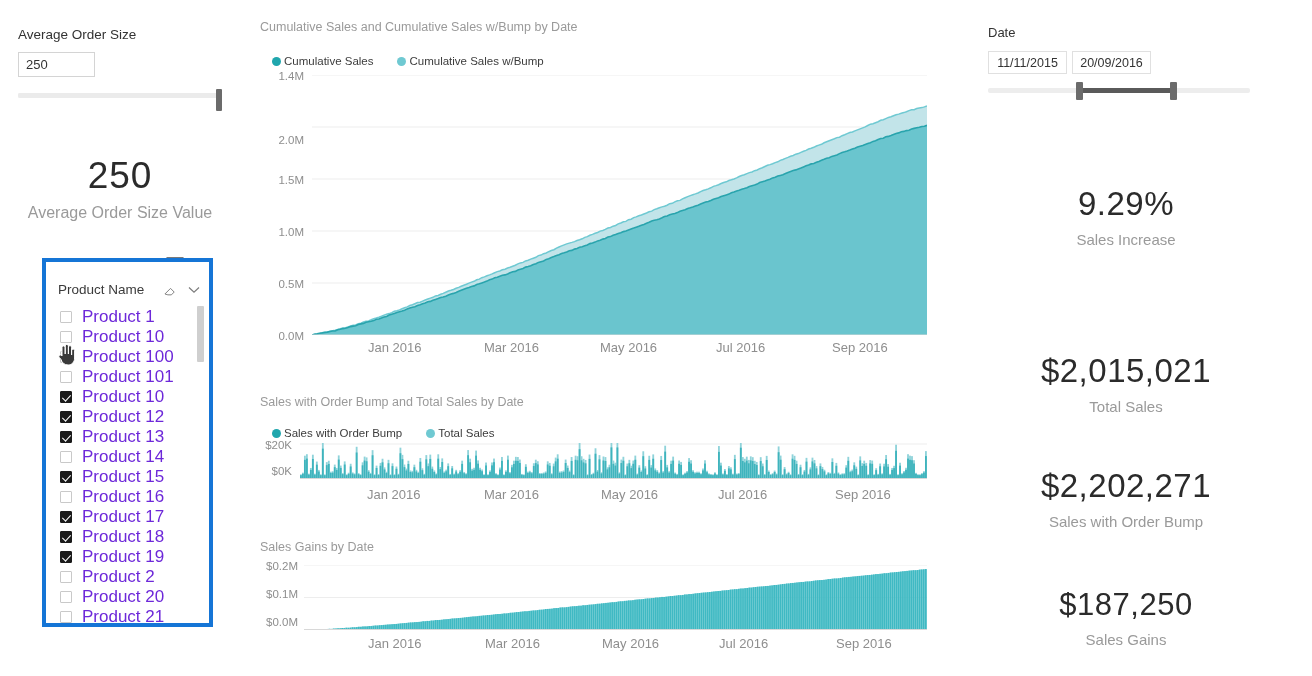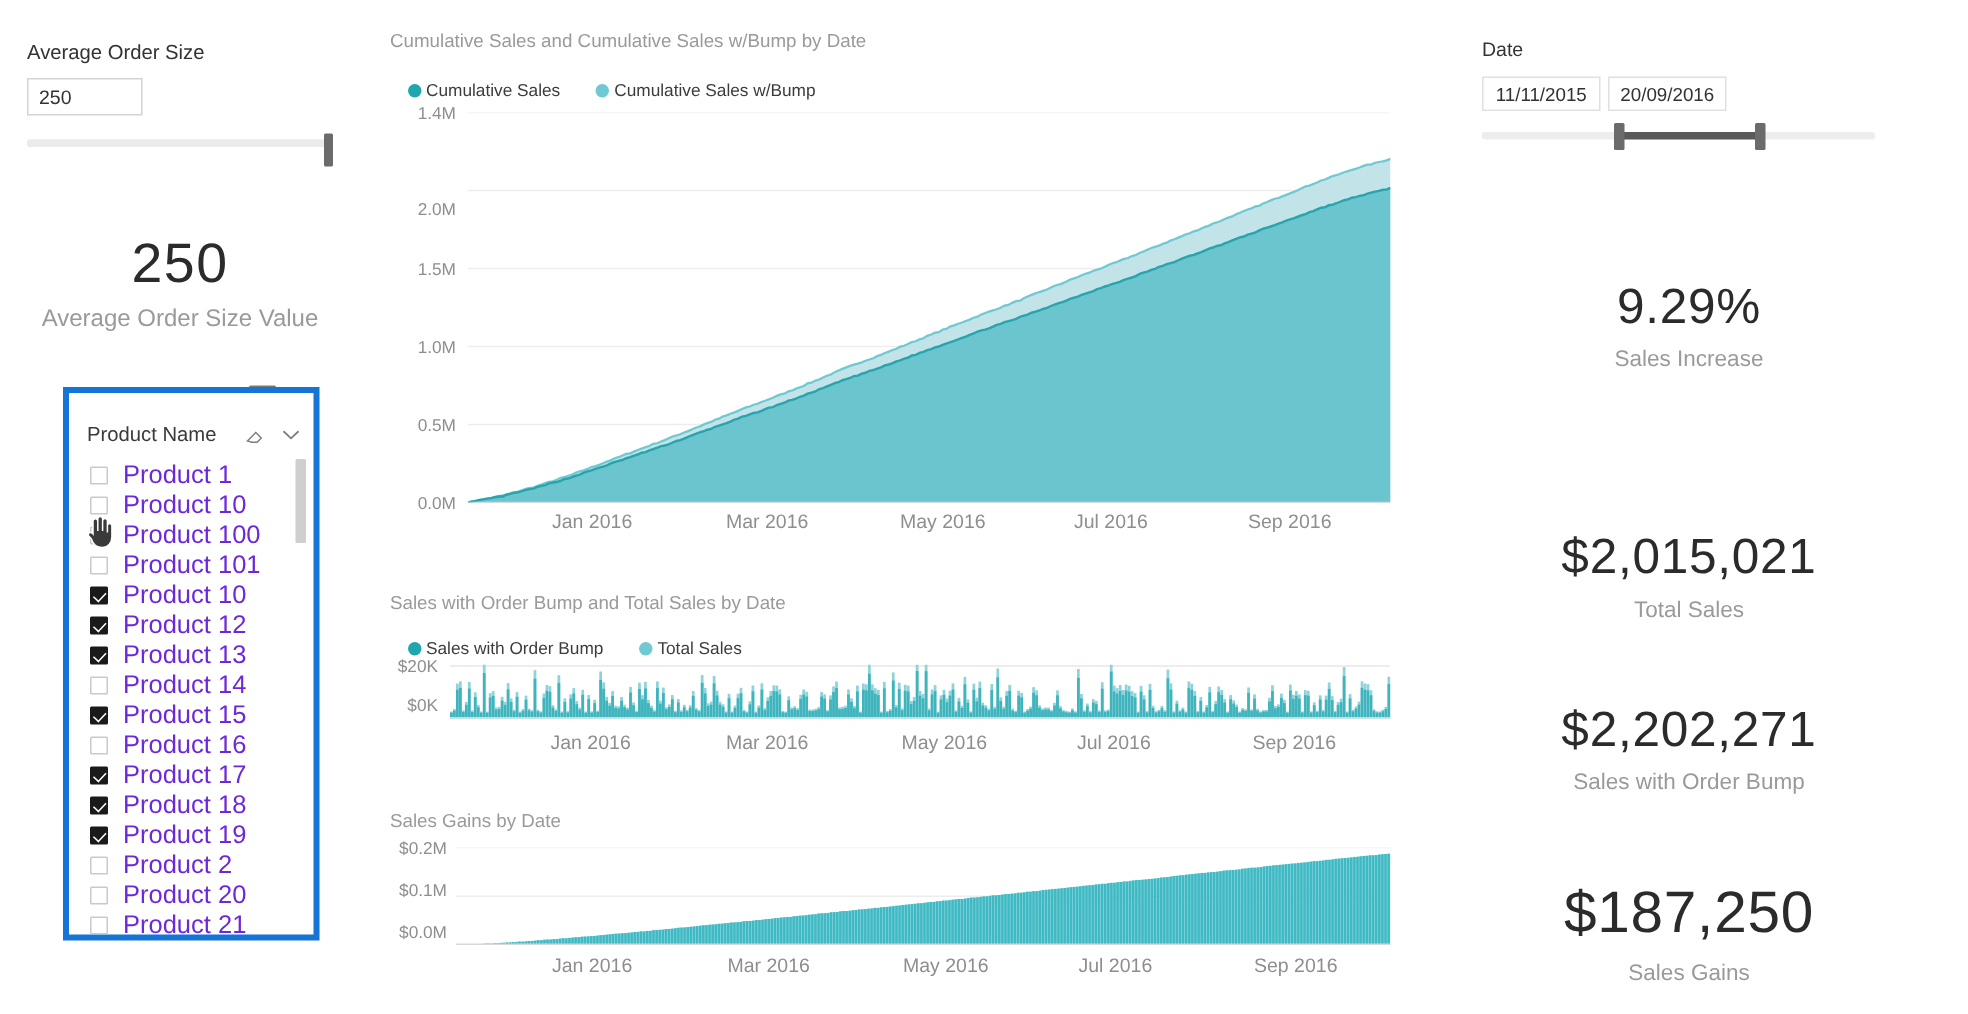--- a/index.html
+++ b/index.html
@@ -87,21 +87,21 @@
   #date-from{left:8px;width:79px;}
   #date-to{left:92px;width:79px;}
   #date-slider{position:absolute;left:8px;top:82px;width:262px;height:18px;}
   #ds-track{position:absolute;left:0;top:6px;width:262px;height:5px;background:#ededed;border-radius:2px;}
   #ds-range{position:absolute;left:90px;top:6px;width:96px;height:5px;background:#5a5a5a;}
   #ds-h1{position:absolute;left:88px;top:0;width:7px;height:18px;background:#6b6b6b;border-radius:1px;}
   #ds-h2{position:absolute;left:182px;top:0;width:7px;height:18px;background:#6b6b6b;border-radius:1px;}
 
   .kpi{position:absolute;width:332px;text-align:center;}
   .kpi-v{font-size:33px;color:#2b2b2b;letter-spacing:.5px;line-height:1.1;}
-  .kpi-v.small{font-size:39px;}
+  .kpi-v.small{font-size:31px;}
   .kpi-l{font-size:15px;color:#9a9a9a;margin-top:9px;}
 
   #k1{left:-20px;top:186px;}
   #k2{left:-20px;top:353px;}
   #k3{left:-20px;top:468px;}
   #k4{left:-20px;top:588px;}
 </style>
 </head>
 <body>
 

